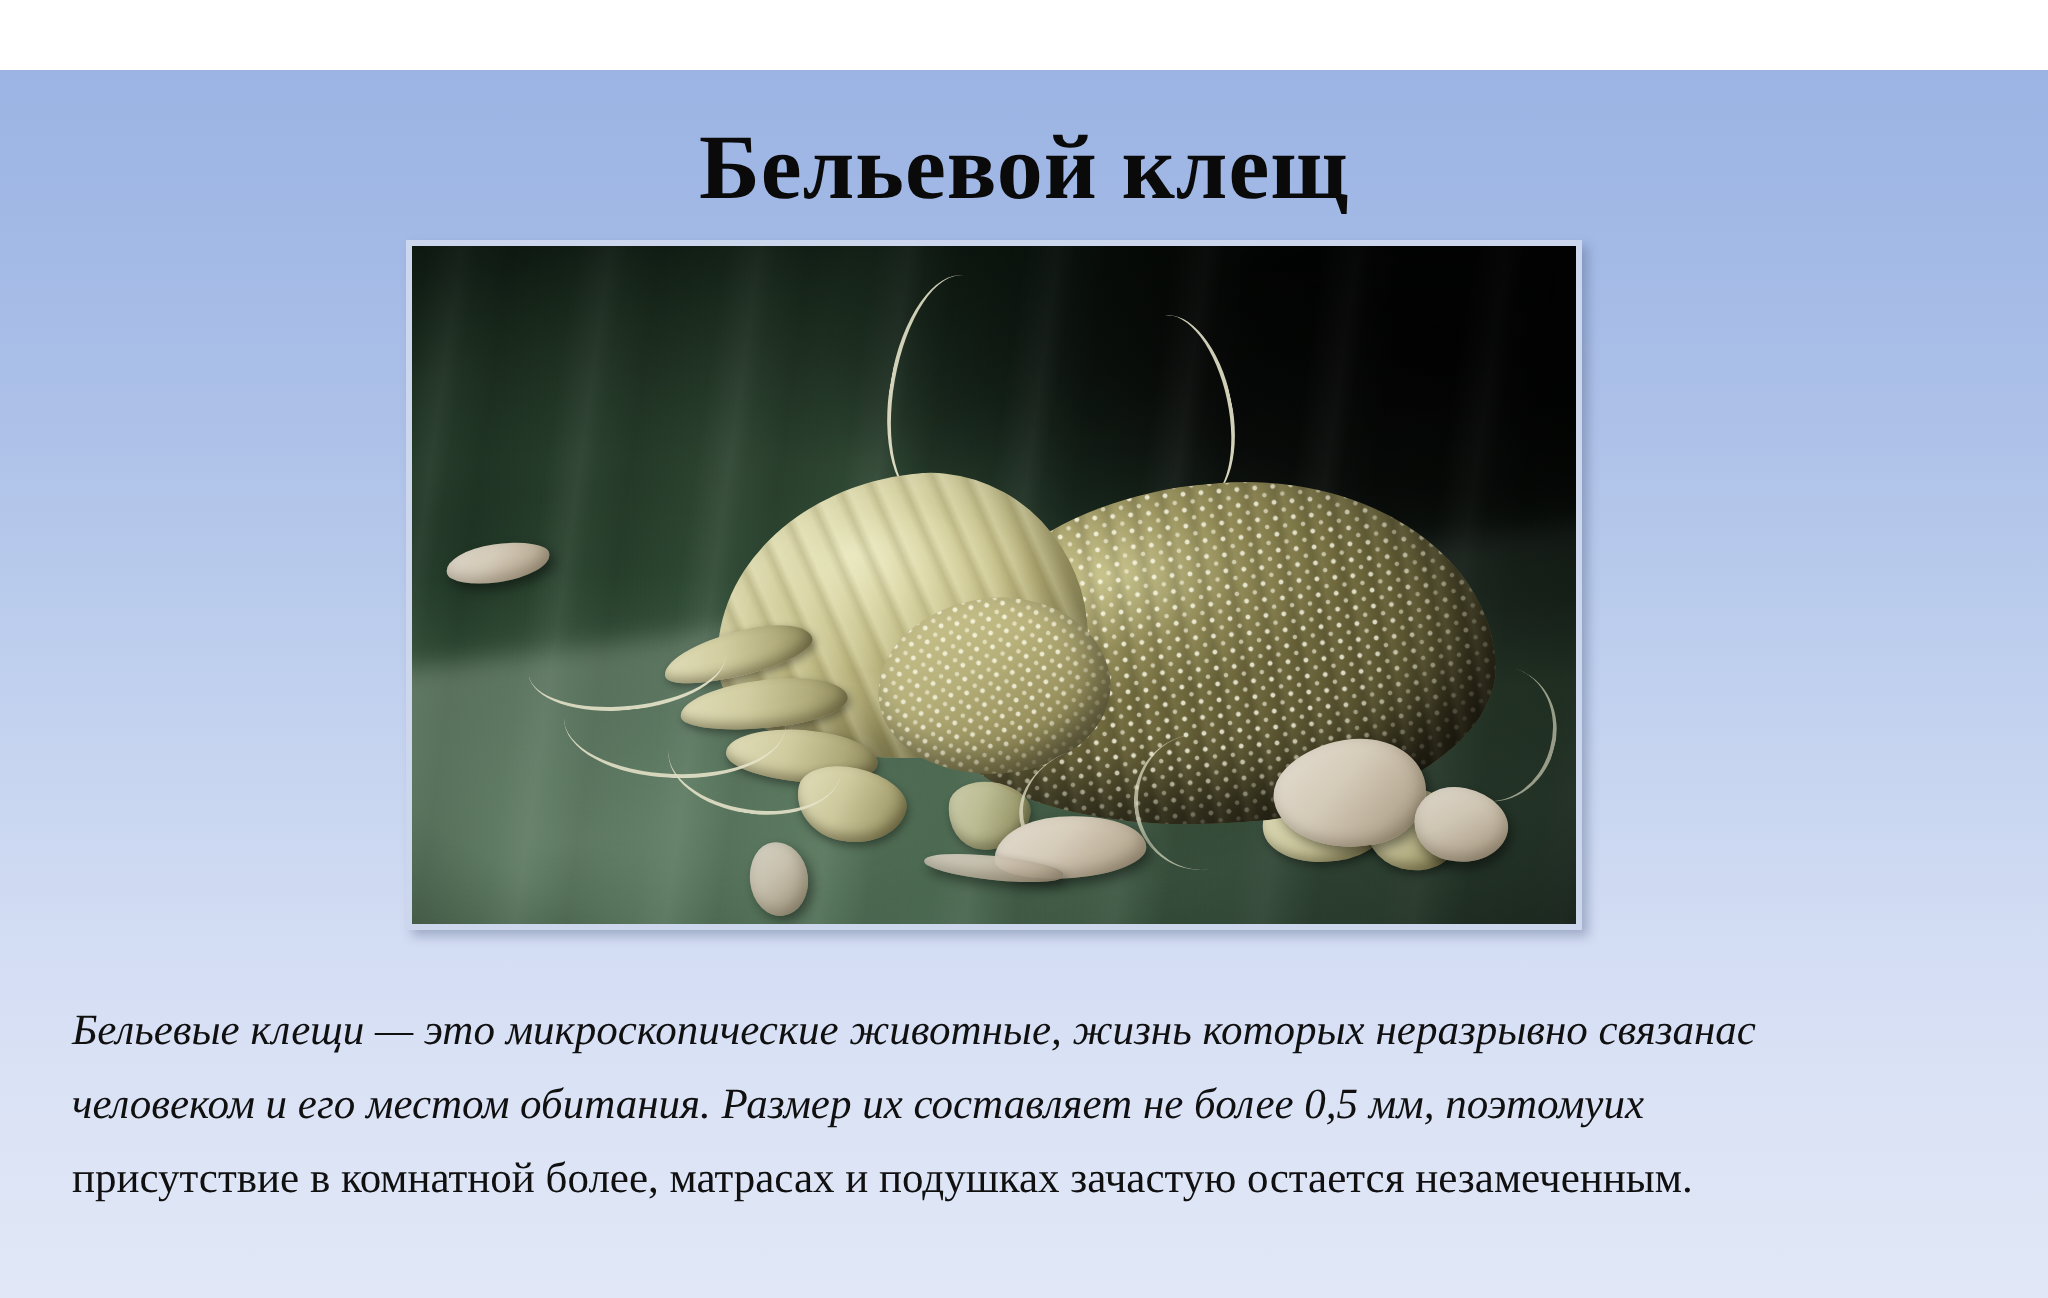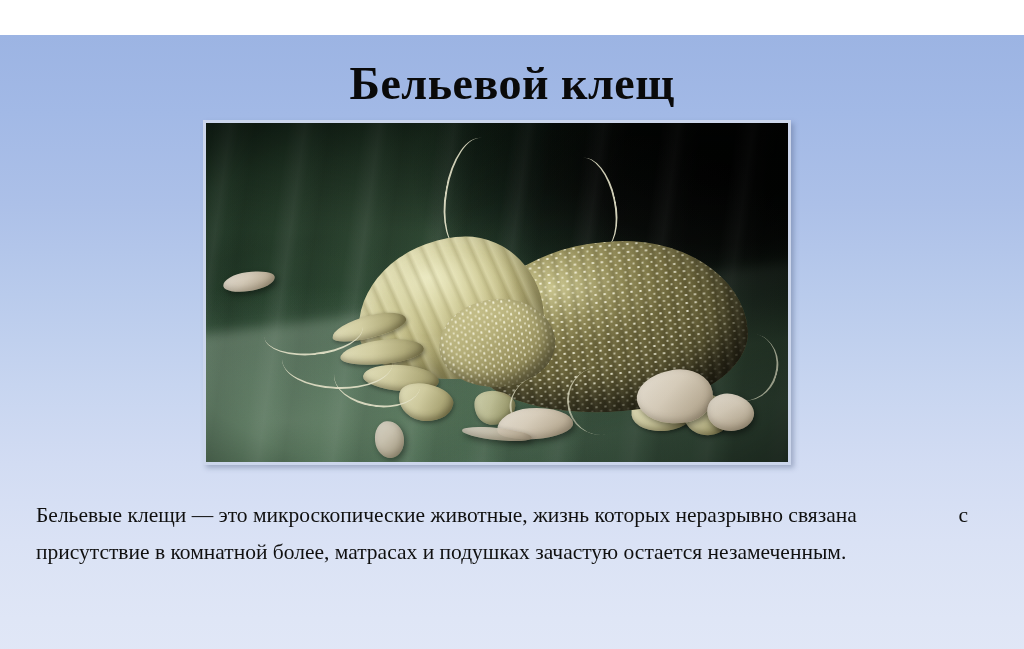--- a/index.html
+++ b/index.html
@@ -374,21 +374,22 @@
     color: #101010;
     text-align: justify;
     text-justify: inter-word;
   }
   .body-text .line {
     display: block;
     white-space: nowrap;
   }
   .body-text .line.stretch {
     display: flex;
-    justify-content: space-between;
+    justify-content: flex-start;
+    font-style: italic;
   }
   .body-text .line.stretch > span { white-space: pre; }
 </style>
 </head>
 <body>
 
 <div class="slide">
 
   <div class="slide-title">Бельевой клещ</div>
 
@@ -444,16 +445,20 @@
 
       <div class="photo-overlay-soft"></div>
     </div>
   </div>
 
   <div class="body-text">
     <span class="line stretch">
       <span>Бельевые клещи — это микроскопические животные, жизнь которых неразрывно связана</span>
       <span>с</span>
     </span>
+    <span class="line stretch">
+      <span>человеком и его местом обитания. Размер их составляет не более 0,5 мм, поэтому</span>
+      <span>их</span>
+    </span>
     <span class="line">присутствие в комнатной более, матрасах и подушках зачастую остается незамеченным.</span>
   </div>
 
 </div>
 
 </body></html>

